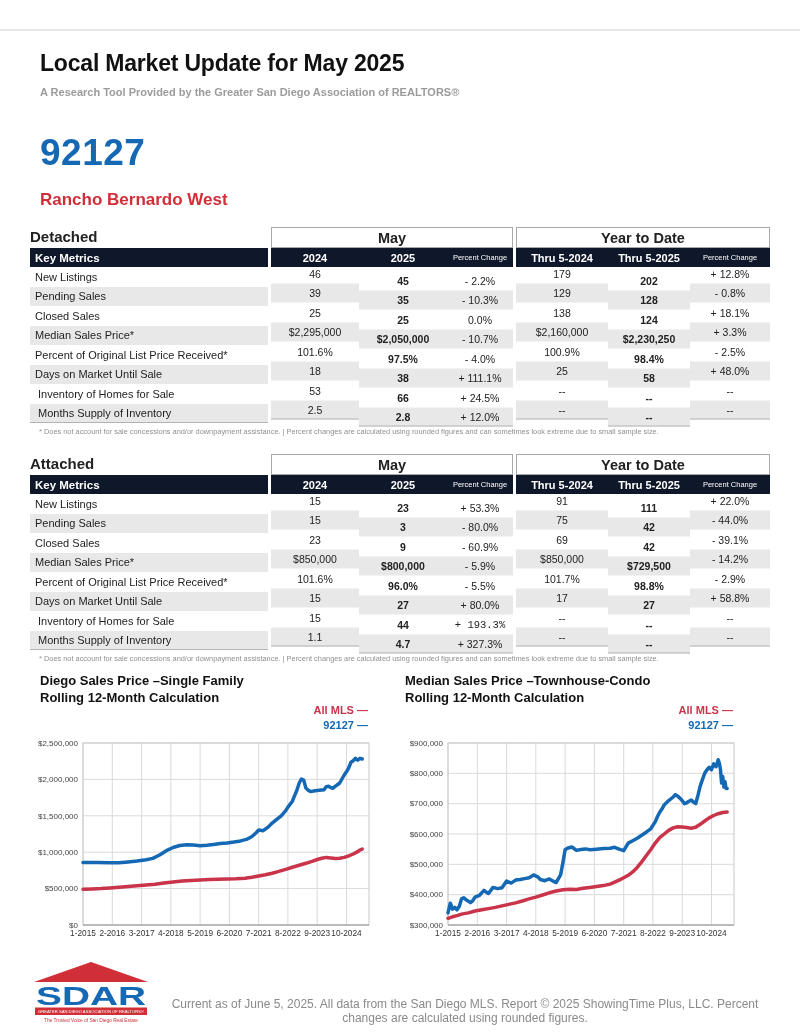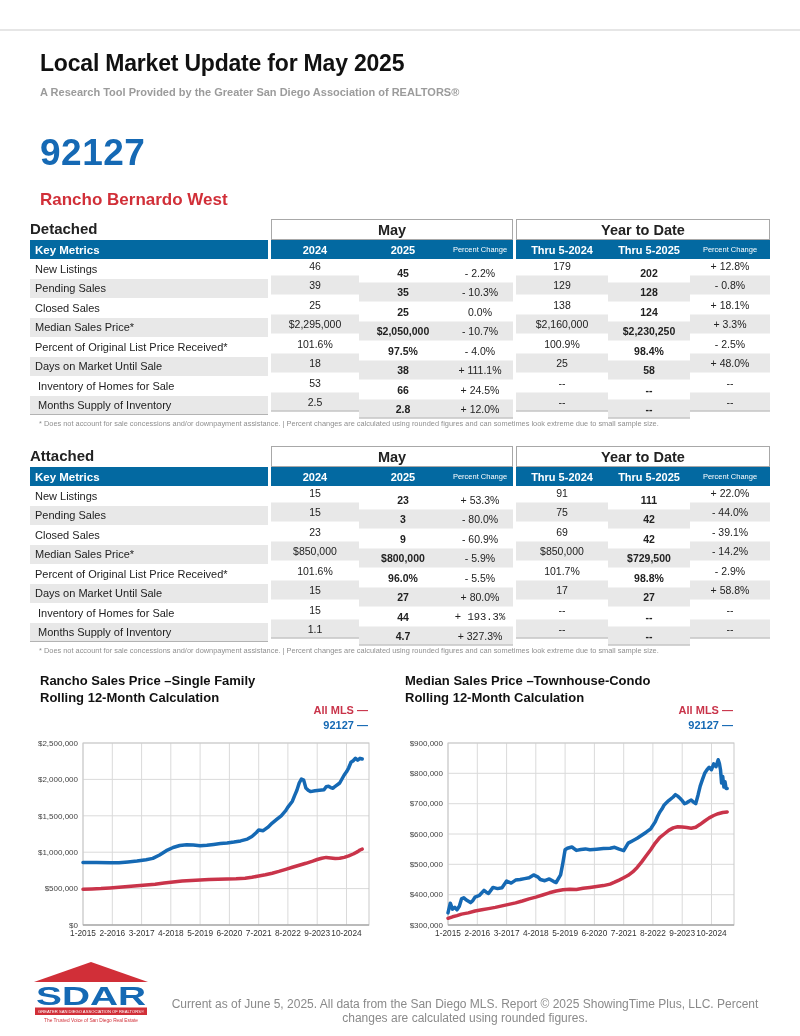--- a/index.html
+++ b/index.html
@@ -7,31 +7,31 @@
   body {
     width: 800px; height: 1036px; position: relative;
     font-family: "Liberation Sans", sans-serif; color:#1a1a1a; overflow: hidden;
   }
   .toprule { position:absolute; top:29px; left:0; width:800px; height:2px; background:#e6e6e6; }
   .h-title { position:absolute; left:40px; top:50px; font-size:23px; font-weight:bold; color:#111; letter-spacing:-0.2px; }
   .h-sub   { position:absolute; left:40px; top:86px; font-size:11px; font-weight:bold; color:#9b9b9b; }
   .zip     { position:absolute; left:40px; top:132px; font-size:37px; font-weight:bold; color:#1569b4; letter-spacing:0.5px;text-align:right; }
   .area    { position:absolute; left:40px; top:190px; font-size:17px; font-weight:bold; color:#d12f38; }
 
-  .mtable { position:absolute; left:30px; width:742px; }
+  .mtable { position:absolute; left:30px; width:742px;margin-top:8px; }
   .t1 { top:219px; } .t2 { top:446px; }
   .grid {
     display:grid;
     grid-template-columns:238px 3px 88px 88px 66px 3px 92px 82px 80px;
     grid-template-rows:21px 19px repeat(8,19.5px);
   }
   .cell { display:flex; align-items:center; justify-content:center; }
   .sec-title { font-size:15px; font-weight:bold; color:#222; justify-content:flex-start; align-items:flex-start; padding-top:1px; }
   .gbox { border:1px solid #a8a8a8; background:#fff; font-weight:bold; font-size:14.5px; color:#222; }
-  .bluec { background:#0369a1; color:#fff; }
+  .bluec { background:#0f172a; color:#fff; }
   .lblh { justify-content:flex-start; padding-left:5px; font-weight:bold; font-size:11.5px; }
   .colh { font-weight:bold; font-size:11px; }
   .pcth { font-size:7.5px; font-weight:normal; }
   .odd  { background:#e8e8e8; }
   .lbl  { font-size:11px; justify-content:flex-start; padding-left:5px; white-space:pre; color:#1d1d1d; }
   .cv   { font-size:10.5px; color:#222; }
   .b    { font-weight:bold; }
   .tUp  { transform:translateY(-3.5px); }
   .tDn  { transform:translateY(3.5px); }
   .bb   { border-bottom:1px solid #b3b3b3; }
@@ -194,21 +194,21 @@
       <div class="cell cv b tDn odd bb" style="grid-area: 10 / 4;">4.7</div>
       <div class="cell cv tDn odd bb" style="grid-area: 10 / 5;">+ 327.3%</div>
       <div class="cell cv tUp odd bb" style="grid-area: 10 / 7;">--</div>
       <div class="cell cv b tDn odd bb" style="grid-area: 10 / 8;">--</div>
       <div class="cell cv tUp odd bb" style="grid-area: 10 / 9;">--</div>
     </div>
   <div class="fnote">* Does not account for sale concessions and/or downpayment assistance. | Percent changes are calculated using rounded figures and can sometimes look extreme due to small sample size.</div>
 </div>
 
 <div class="chart-block cb1">
-  <div class="c-title">Rancho Sales Price –Single Family</div>
+  <div class="c-title">Diego Sales Price –Single Family</div>
   <div class="c-title">Rolling 12-Month Calculation</div>
   <div class="legend">
       <div class="legend-line" style="color: rgb(201, 52, 74);">All MLS —</div>
       <div class="legend-line" style="color: rgb(21, 105, 180);">92127 —</div>
     </div>
   <svg class="csvg" width="352" height="212" viewBox="0 0 352 212">
       <line x1="55" y1="192.0" x2="341" y2="192.0" stroke="#dadada" stroke-width="1"></line>
       <text x="50" y="194.7" text-anchor="end" font-size="8" fill="#444">$0</text>
       <line x1="55" y1="155.6" x2="341" y2="155.6" stroke="#dadada" stroke-width="1"></line>
       <text x="50" y="158.3" text-anchor="end" font-size="8" fill="#444">$500,000</text>

